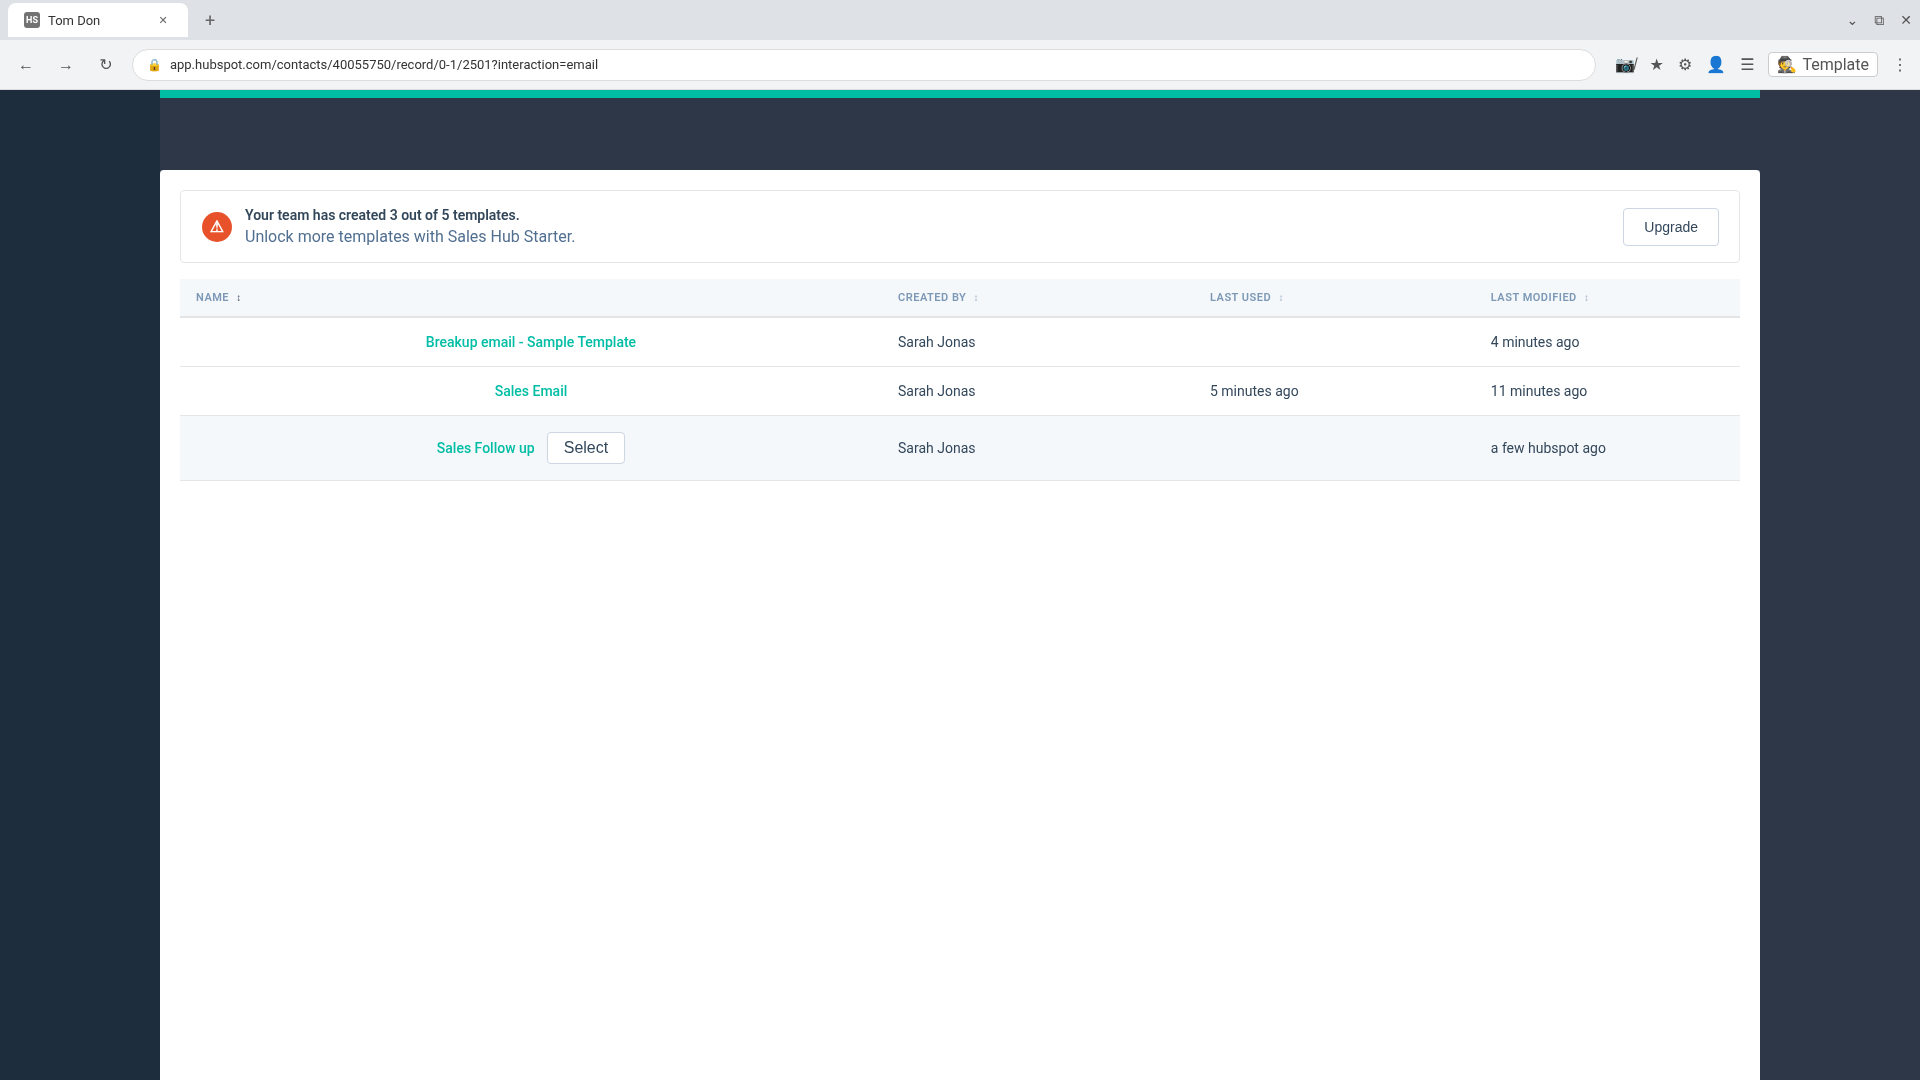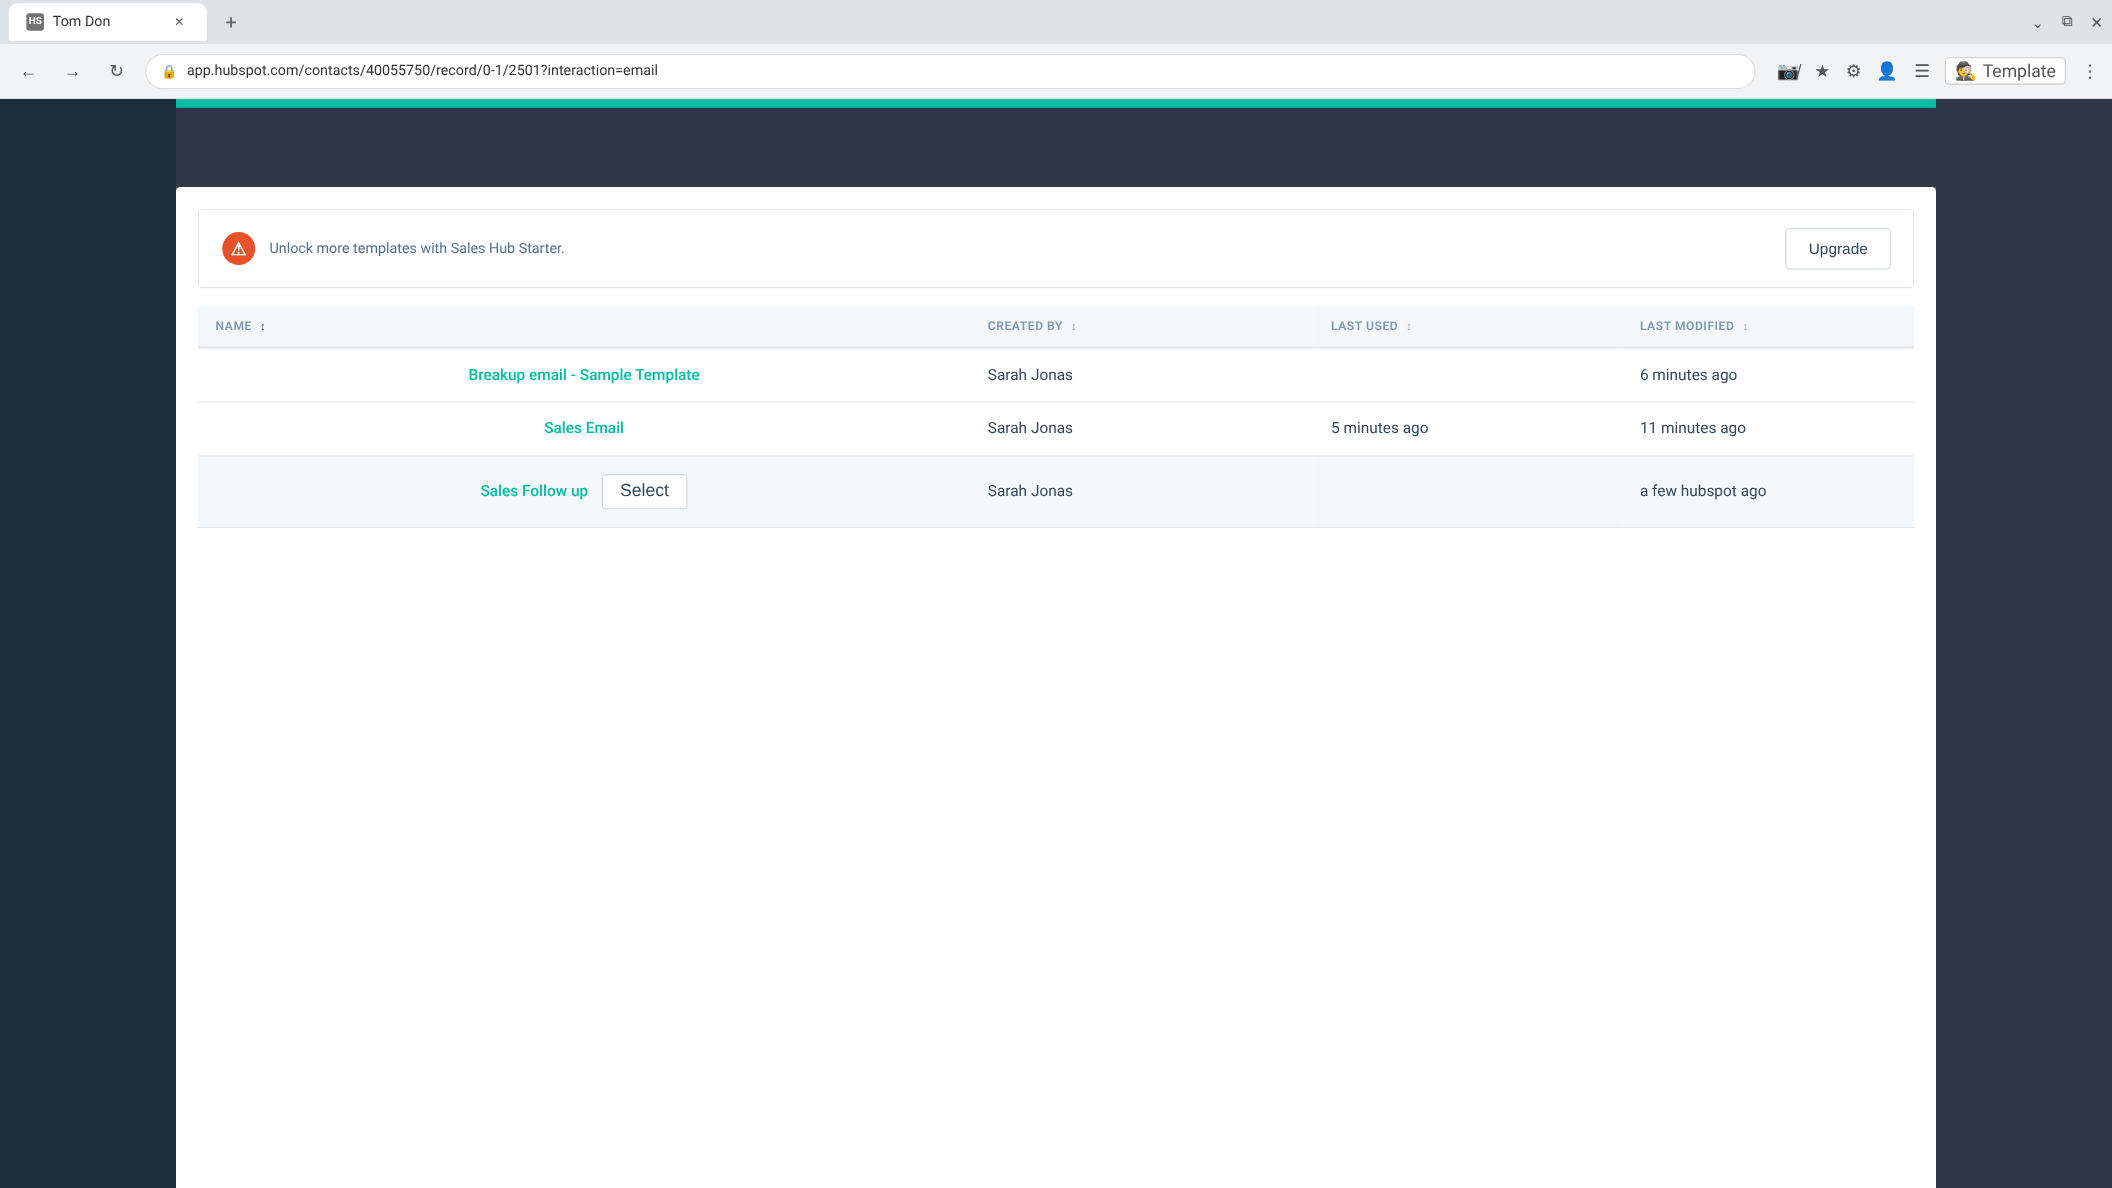--- a/index.html
+++ b/index.html
@@ -241,21 +241,21 @@
     }
 
     .alert-title {
       font-size: 14px;
       font-weight: 600;
       color: #33475b;
       margin-bottom: 4px;
     }
 
     .alert-subtitle {
-      font-size: 13px;
+      font-size: 16px;
       color: #516f90;
     }
 
     .upgrade-btn {
       background: #ffffff;
       border: 1px solid #cbd6e2;
       border-radius: 4px;
       padding: 10px 20px;
       font-size: 14px;
       color: #33475b;
@@ -496,20 +496,21 @@
 
     <div class="modal-panel">
 
       <div class="alert-banner">
         <div class="alert-icon">
           <div class="alert-icon-circle">
             <span>⚠</span>
           </div>
         </div>
         <div class="alert-text">
+          <div class="alert-title">Your team has created 3 out of 5 templates.</div>
           <div class="alert-subtitle">Unlock more templates with Sales Hub Starter.</div>
         </div>
         <button class="upgrade-btn">Upgrade</button>
       </div>
 
 
       <div class="templates-table">
         <table>
           <thead>
             <tr>
@@ -534,21 +535,21 @@
           <tbody id="table-body">
 
           <tr>
                 <td class="col-name">
                   <div class="template-name-cell">
                     <a class="template-link">Breakup email - Sample Template</a>
                   </div>
                 </td>
                 <td>Sarah Jonas</td>
                 <td></td>
-                <td>6 minutes ago</td>
+                <td>4 minutes ago</td>
               </tr>
               <tr>
                 <td class="col-name">
                   <div class="template-name-cell">
                     <a class="template-link">Sales Email</a>
                   </div>
                 </td>
                 <td>Sarah Jonas</td>
                 <td>5 minutes ago</td>
                 <td>11 minutes ago</td>

